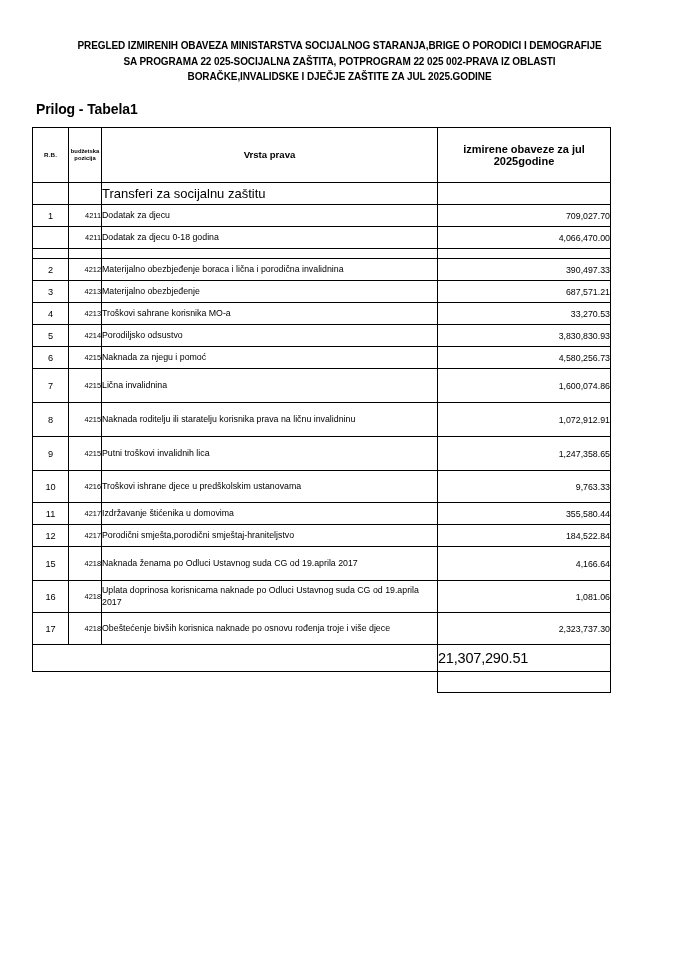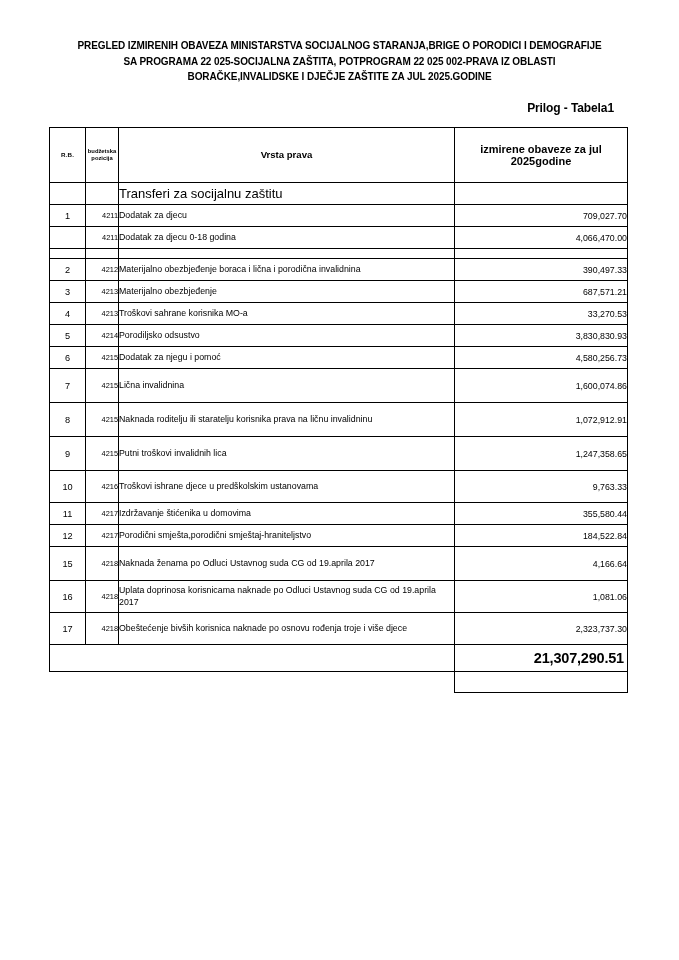--- a/index.html
+++ b/index.html
@@ -40,30 +40,30 @@
   }
   .title-line.l1 { text-indent: 0px; }
   .title-line.l2 { }
   .title-line.l3 { }
 
   .prilog {
     position: absolute;
     left: 36px;
     top: 101px;
     width: 578px;
-    text-align: right;
-    font-size: 12px;
+    text-align: left;
+    font-size: 14px;
     font-weight: bold;
     letter-spacing: -0.1px;
   }
 
   
   .tbl-wrap {
     position: absolute;
-    left: 49px;
+    left: 32px;
     top: 127px;
     width: 578px;
   }
   table.main {
     border-collapse: collapse;
     table-layout: fixed;
     width: 578px;
     font-size: 8.6px;
   }
   table.main td, table.main th {
@@ -124,24 +124,23 @@
 
   
   tr.total td {
     height: 26px;
     border: 1px solid #000;
   }
   tr.total td.total-blank {
     border-right: 1px solid #000;
   }
   tr.total td.total-amt {
-    text-align: right;
     padding-right: 3px;
     font-size: 14.5px;
-    font-weight: bold;
+    font-weight: normal;
     letter-spacing: -0.2px;
     margin-top: 28px;
   }
   tr.tail td {
     height: 20px;
     border: none;
   }
   tr.tail td.tail-box {
     border: 1.5px solid #000;
   }
@@ -227,21 +226,21 @@
         <tr class="r-std">
           <td class="rb">5</td>
           <td class="pos">4214</td>
           <td class="desc">Porodiljsko odsustvo</td>
           <td class="amt">3,830,830.93</td>
         </tr>
 
         <tr class="r-std">
           <td class="rb">6</td>
           <td class="pos">4215</td>
-          <td class="desc">Dodatak za  njegu i pomoć</td>
+          <td class="desc">Naknada za  njegu i pomoć</td>
           <td class="amt">4,580,256.73</td>
         </tr>
 
         <tr class="r-tall">
           <td class="rb">7</td>
           <td class="pos">4215</td>
           <td class="desc">Lična invalidnina</td>
           <td class="amt">1,600,074.86</td>
         </tr>
 

